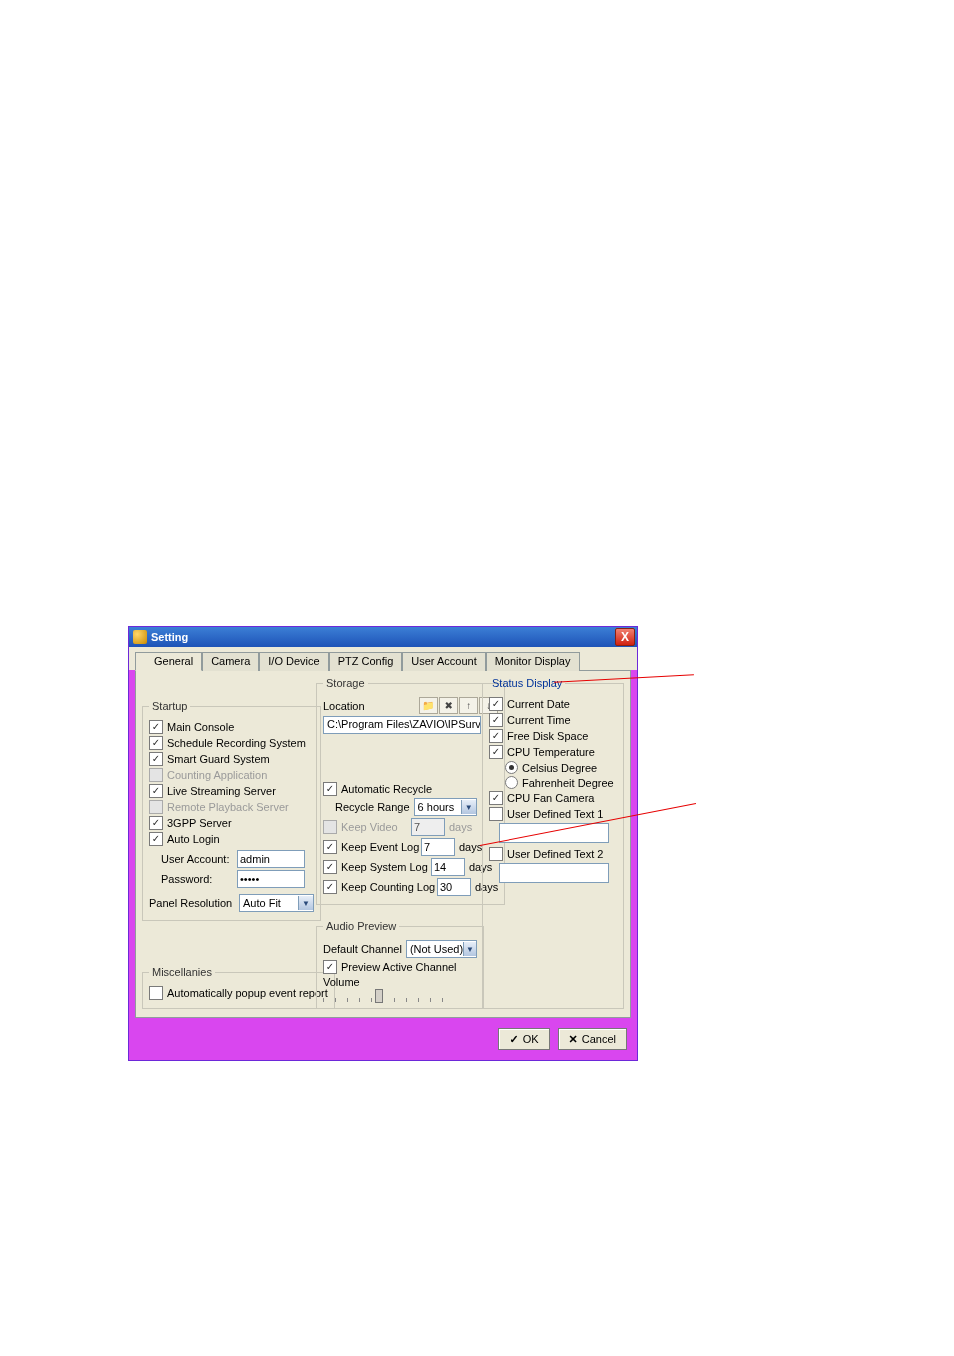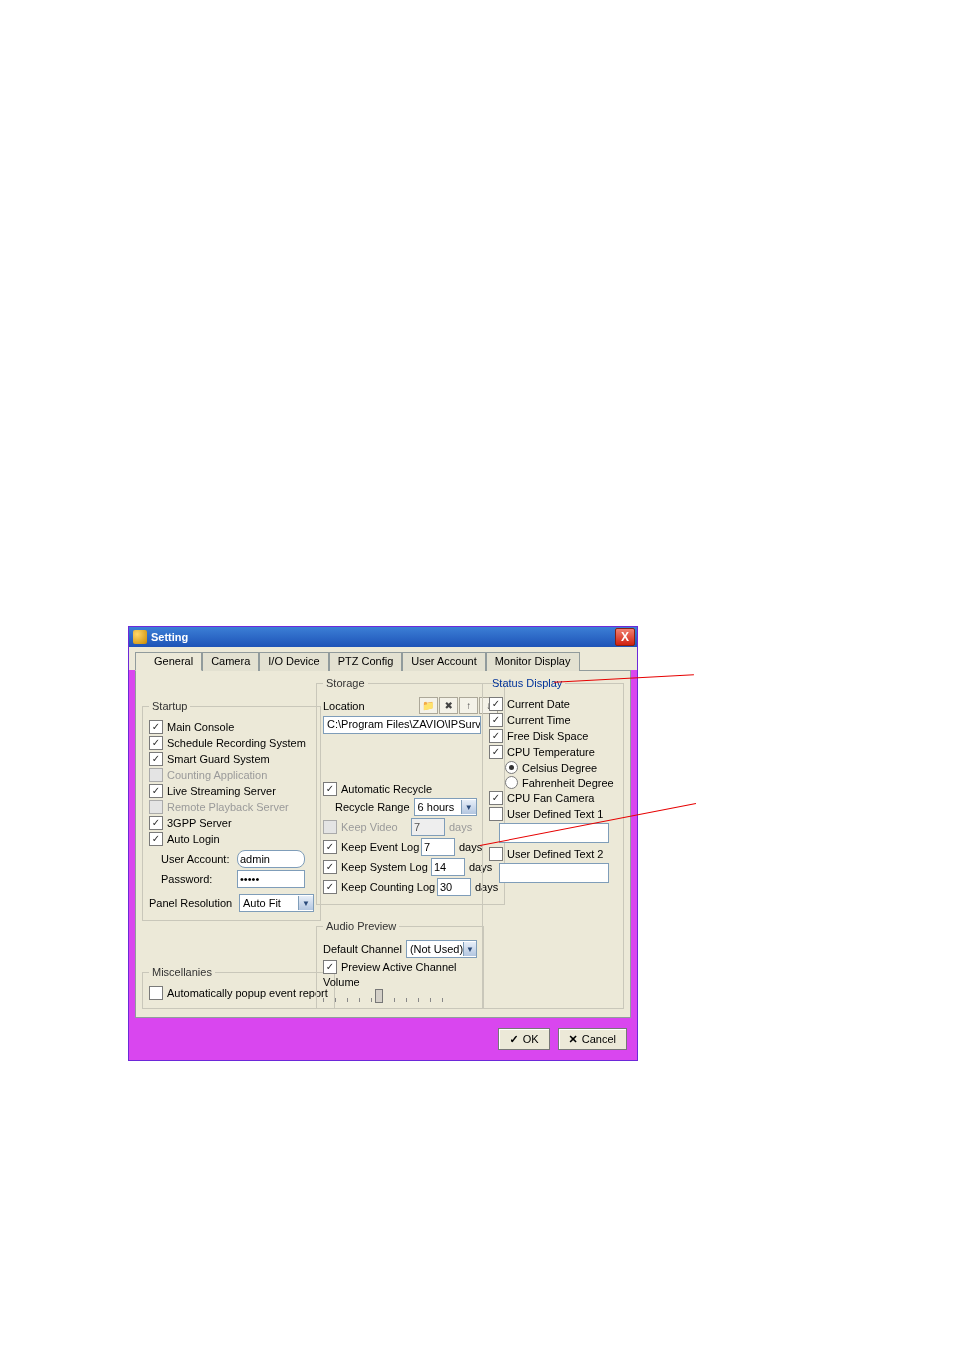--- a/index.html
+++ b/index.html
@@ -203,21 +203,21 @@
             <span class="chk">✓</span>
             <span>3GPP Server</span>
           </div>
         <div class="chkrow">
             <span class="chk">✓</span>
             <span>Auto Login</span>
           </div>
 
         <div class="row" style="margin-left:12px;margin-top:4px;">
           <span style="width:72px;">User Account:</span>
-          <input class="inp" style="width: 62px; border-radius: 8px;" value="admin">
+          <input class="inp" style="width: 62px;" value="admin">
         </div>
         <div class="row" style="margin-left:12px;">
           <span style="width:72px;">Password:</span>
           <input class="inp" style="width: 62px;" type="password" value="*****">
         </div>
 
         <div class="row" style="margin-top:6px;">
           <span style="width:86px;">Panel Resolution</span>
           <div class="dd" style="width:70px;">
             <span>Auto Fit</span>

